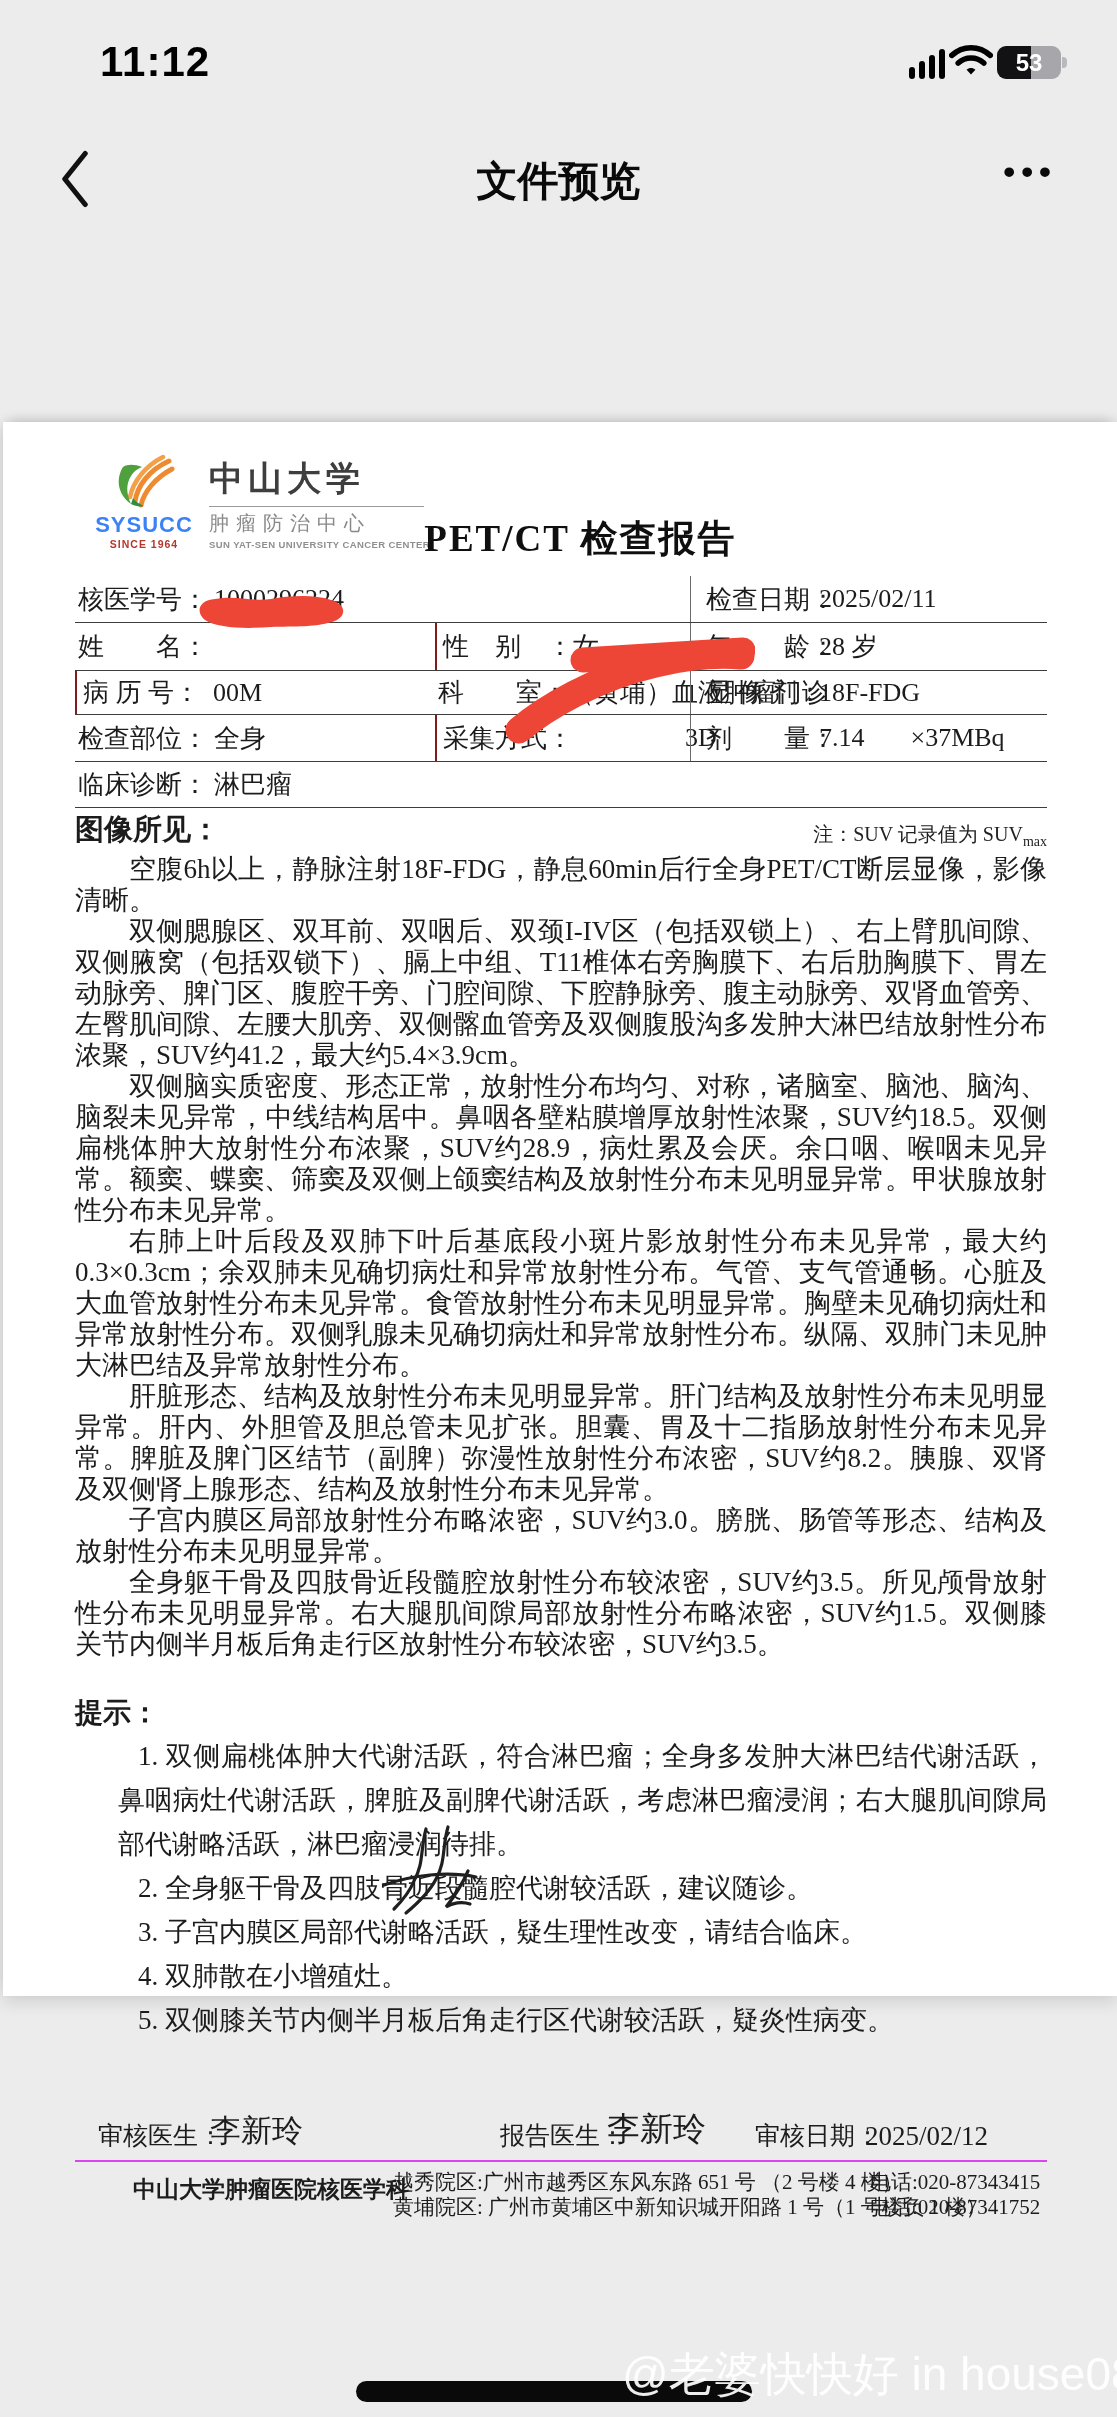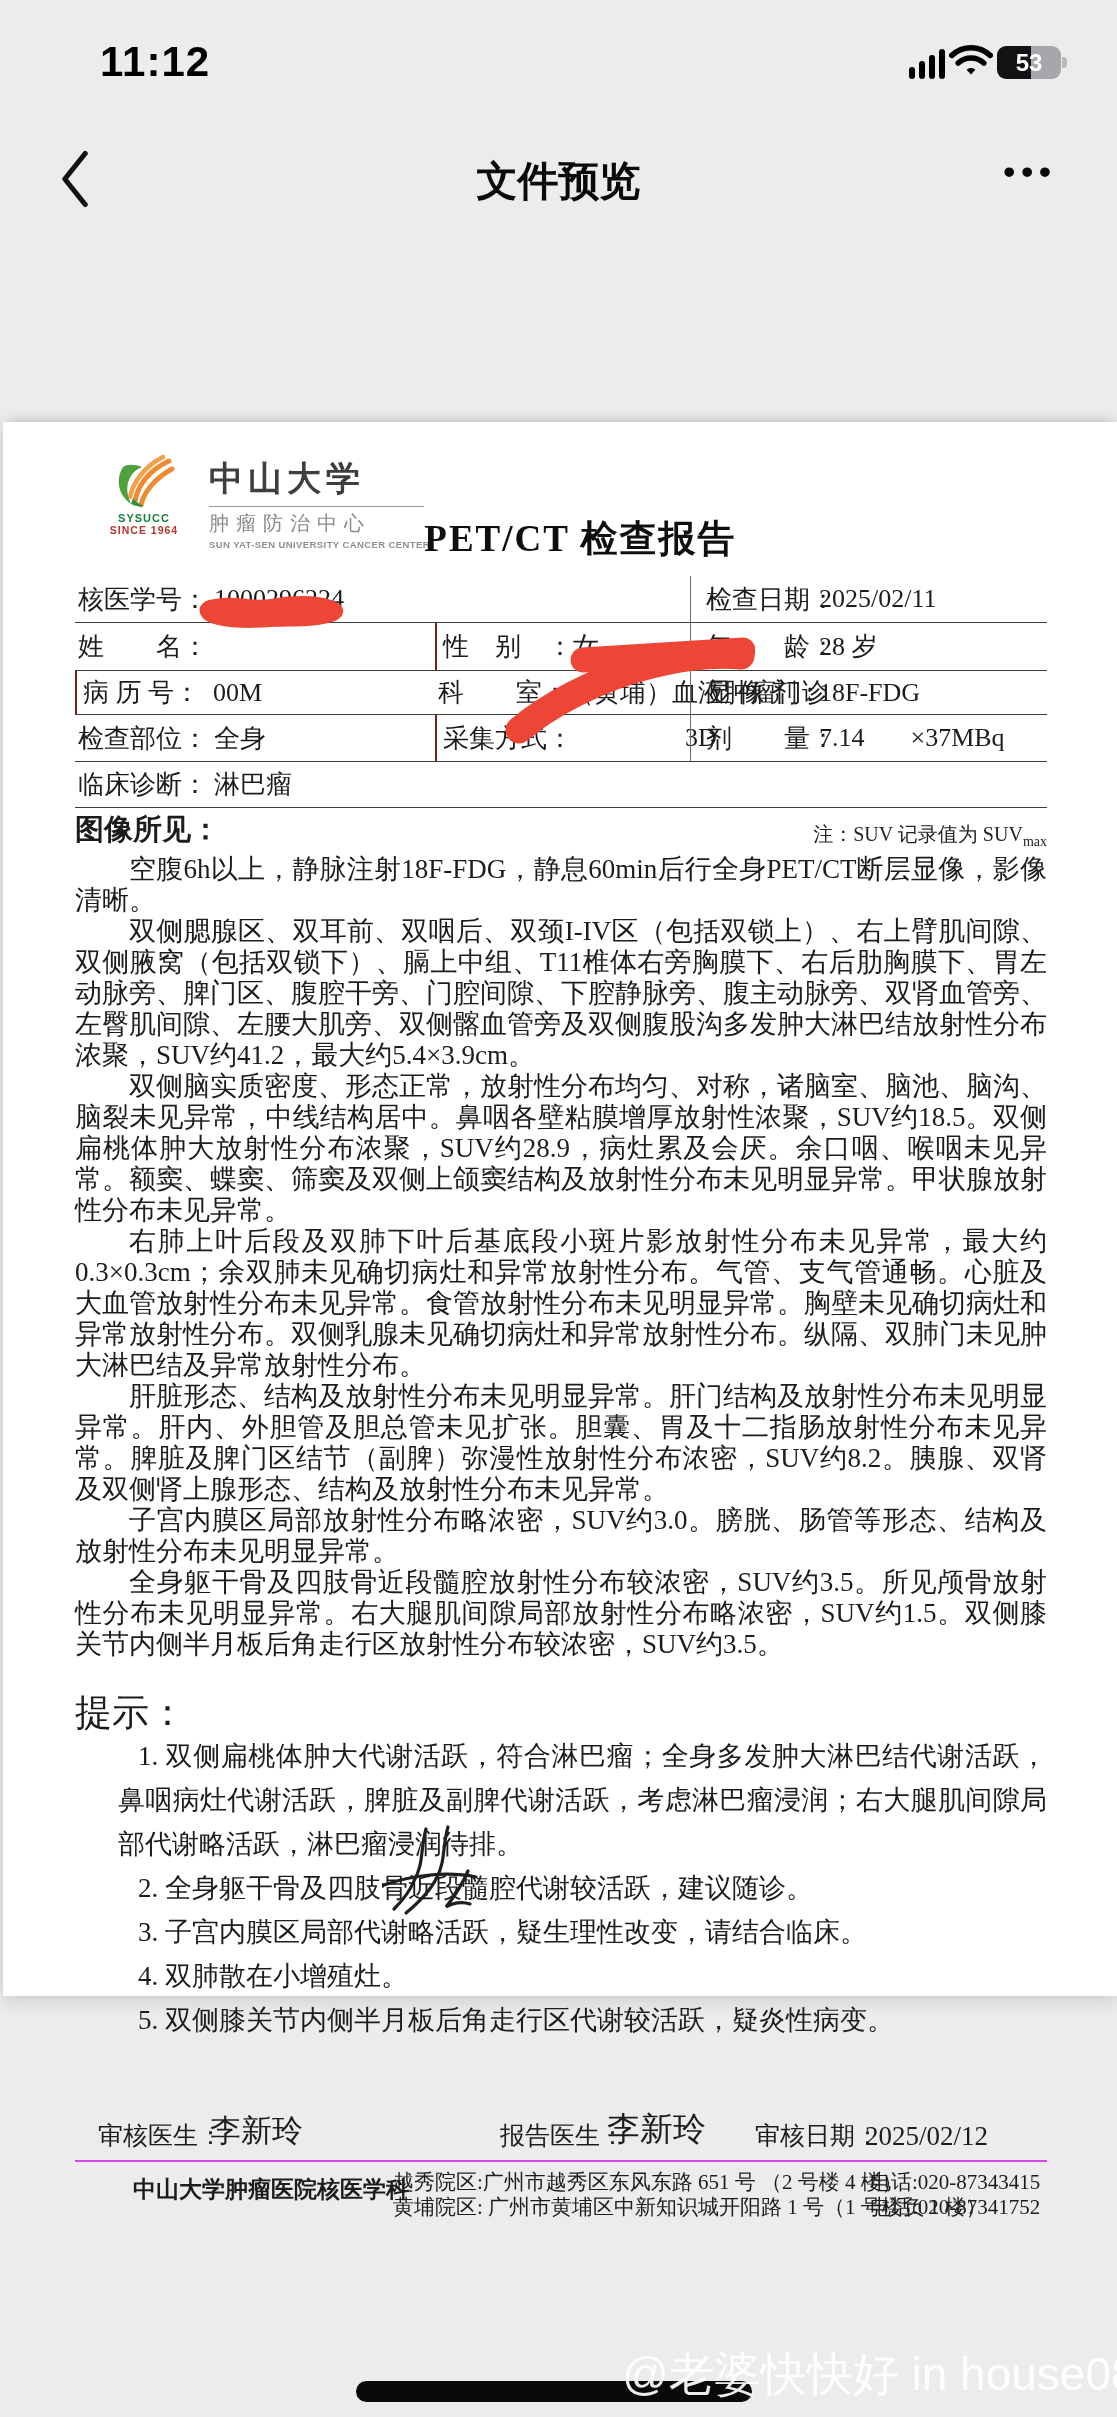--- a/index.html
+++ b/index.html
@@ -47,21 +47,21 @@
   
   .paper{
     position:absolute; left:3px; top:422px; width:1114px; height:1574px;
     background:#ffffff; box-sizing:border-box;
     padding:28px 70px 0 72px;
     box-shadow:0 -5px 12px -5px rgba(0,0,0,.22), 0 6px 16px rgba(0,0,0,.12);
     font-family:"Liberation Serif", serif; color:#1c1c1c;
   }
   .doc-header{position:relative; height:122px;}
   .logo-block{position:absolute; left:14px; top:4px; width:110px; text-align:center;}
-  .logo-abbr{color:#15803d; font-weight:700; font-size:11px; letter-spacing:1px; font-family:"Liberation Sans",sans-serif;}
+  .logo-abbr{color:#3b82f6; font-weight:700; font-size:22px; letter-spacing:1px; font-family:"Liberation Sans",sans-serif;}
   .logo-since{color:#b6362d; font-weight:700; font-size:10.5px; letter-spacing:1px; font-family:"Liberation Sans",sans-serif;}
   .org-block{position:absolute; left:134px; top:6px; width:215px;}
   .org-cn{font-size:34px; font-weight:700; color:#3e3e3e; letter-spacing:5px; white-space:nowrap;}
   .org-dept{border-top:1.5px solid #9b9b9b; margin-top:4px; padding-top:3px;
     font-size:20px; color:#8a8a8a; letter-spacing:7px; white-space:nowrap; font-family:"Liberation Sans",sans-serif;}
   .org-en{font-size:9.5px; font-weight:700; color:#8f8f8f; letter-spacing:.4px; white-space:nowrap; font-family:"Liberation Sans",sans-serif; margin-top:2px;}
   .doc-title{
     position:absolute; left:52%; top:64px; transform:translateX(-50%);
     font-size:37px; font-weight:700; color:#0f0f0f; white-space:nowrap; letter-spacing:2px;
   }
@@ -84,21 +84,21 @@
   .dose-unit{margin-left:46px;}
   .acq-val{margin-left:112px;}
   
   .findings-hdr{display:flex; justify-content:space-between; align-items:flex-end; margin-top:8px; height:34px;}
   .findings-title{font-size:29px; font-weight:700;}
   .suv-note{font-size:20px; color:#222;}
   .suv-note sub{font-size:14px;}
   .body-text{margin-top:4px; font-size:27px; line-height:31px; text-align:justify;}
   .body-text p{margin:0; text-indent:2em;}
   
-  .tips-hdr{margin-top:32px; font-size:37px; font-weight:400; height:42px; display:flex; align-items:center;}
+  .tips-hdr{margin-top:32px; font-size:28px; font-weight:700; height:42px; display:flex; align-items:center;}
   .tips-list{font-size:27px; line-height:44px;}
   .tip-item{padding-left:43px; text-indent:20px; text-align:justify;}
   
   .doc-sign-row{position:relative; margin-top:72px; height:46px; border-bottom:2px solid #d946ef; font-size:25px;}
   .ds{position:absolute; bottom:8px; white-space:nowrap;}
   .ds-l1{left:23px;}
   .ds-n1{left:135px; font-size:31px;}
   .ds-l2{left:425px;}
   .ds-n2{left:532px; font-size:33px;}
   .ds-l3{left:680px;text-align:center;}

